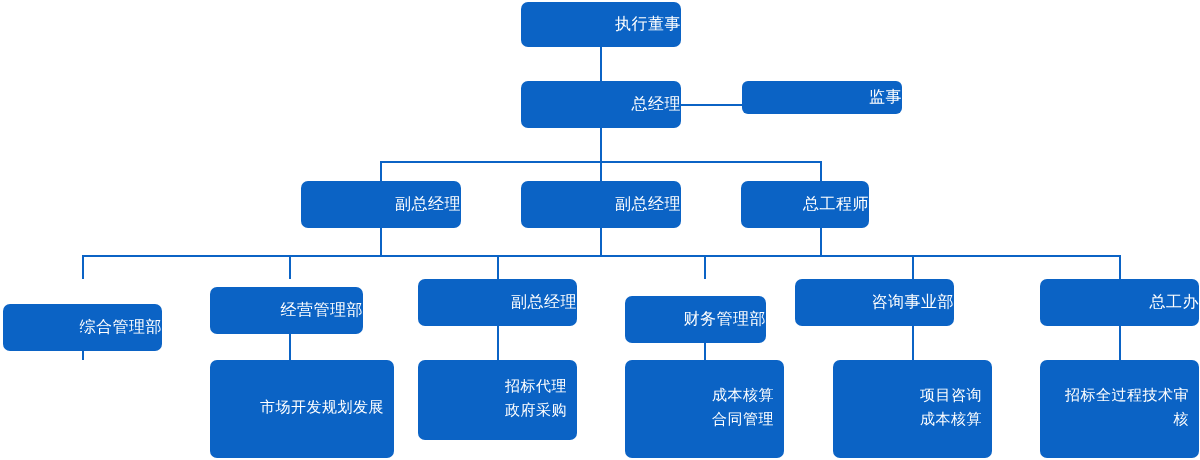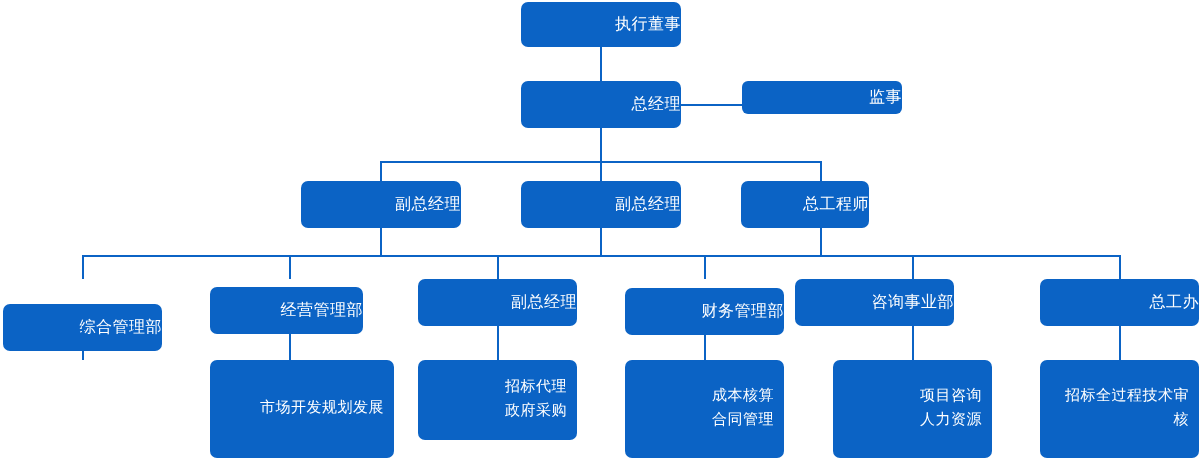--- a/index.html
+++ b/index.html
@@ -120,37 +120,37 @@
   <div class="node dept" style="left:418px; top:279px; width:159px; height:47px;">
     <span class="label">副总经理</span>
   </div>
   <div class="connector v" style="left:497px; top:326px; height:34px;"></div>
   <div class="node sub" style="left:418px; top:360px; width:159px; height:80px; white-space:pre-line;">
     <span class="label">招标代理
 政府采购</span>
   </div>
 
   <div class="connector v" style="left:704px; top:255px; height:24px;"></div>
-  <div class="node dept" style="left:625px; top:288px; width:159px; height:47px;">
+  <div class="node dept" style="left:625px; top:296px; width:141px; height:47px;">
     <span class="label">财务管理部</span>
   </div>
   <div class="connector v" style="left:704px; top:326px; height:34px;"></div>
   <div class="node sub" style="left:625px; top:360px; width:159px; height:98px; white-space:pre-line;padding-left:45px;">
     <span class="label">成本核算
 合同管理</span>
   </div>
 
   <div class="connector v" style="left:912px; top:255px; height:24px;"></div>
   <div class="node dept" style="left:795px; top:279px; width:159px; height:47px;padding-left:43px;">
     <span class="label">咨询事业部</span>
   </div>
   <div class="connector v" style="left:912px; top:326px; height:34px;"></div>
   <div class="node sub" style="left:833px; top:360px; width:159px; height:98px; white-space:pre-line;">
     <span class="label">项目咨询
-人力资源</span>
+成本核算</span>
   </div>
 
   <div class="connector v" style="left:1119px; top:255px; height:24px;"></div>
   <div class="node dept" style="left:1040px; top:279px; width:159px; height:47px;padding-left:47px;">
     <span class="label">总工办</span>
   </div>
   <div class="connector v" style="left:1119px; top:326px; height:34px;"></div>
   <div class="node sub" style="left:1040px; top:360px; width:159px; height:98px;">
     <span class="label">招标全过程技术审核</span>
   </div>

